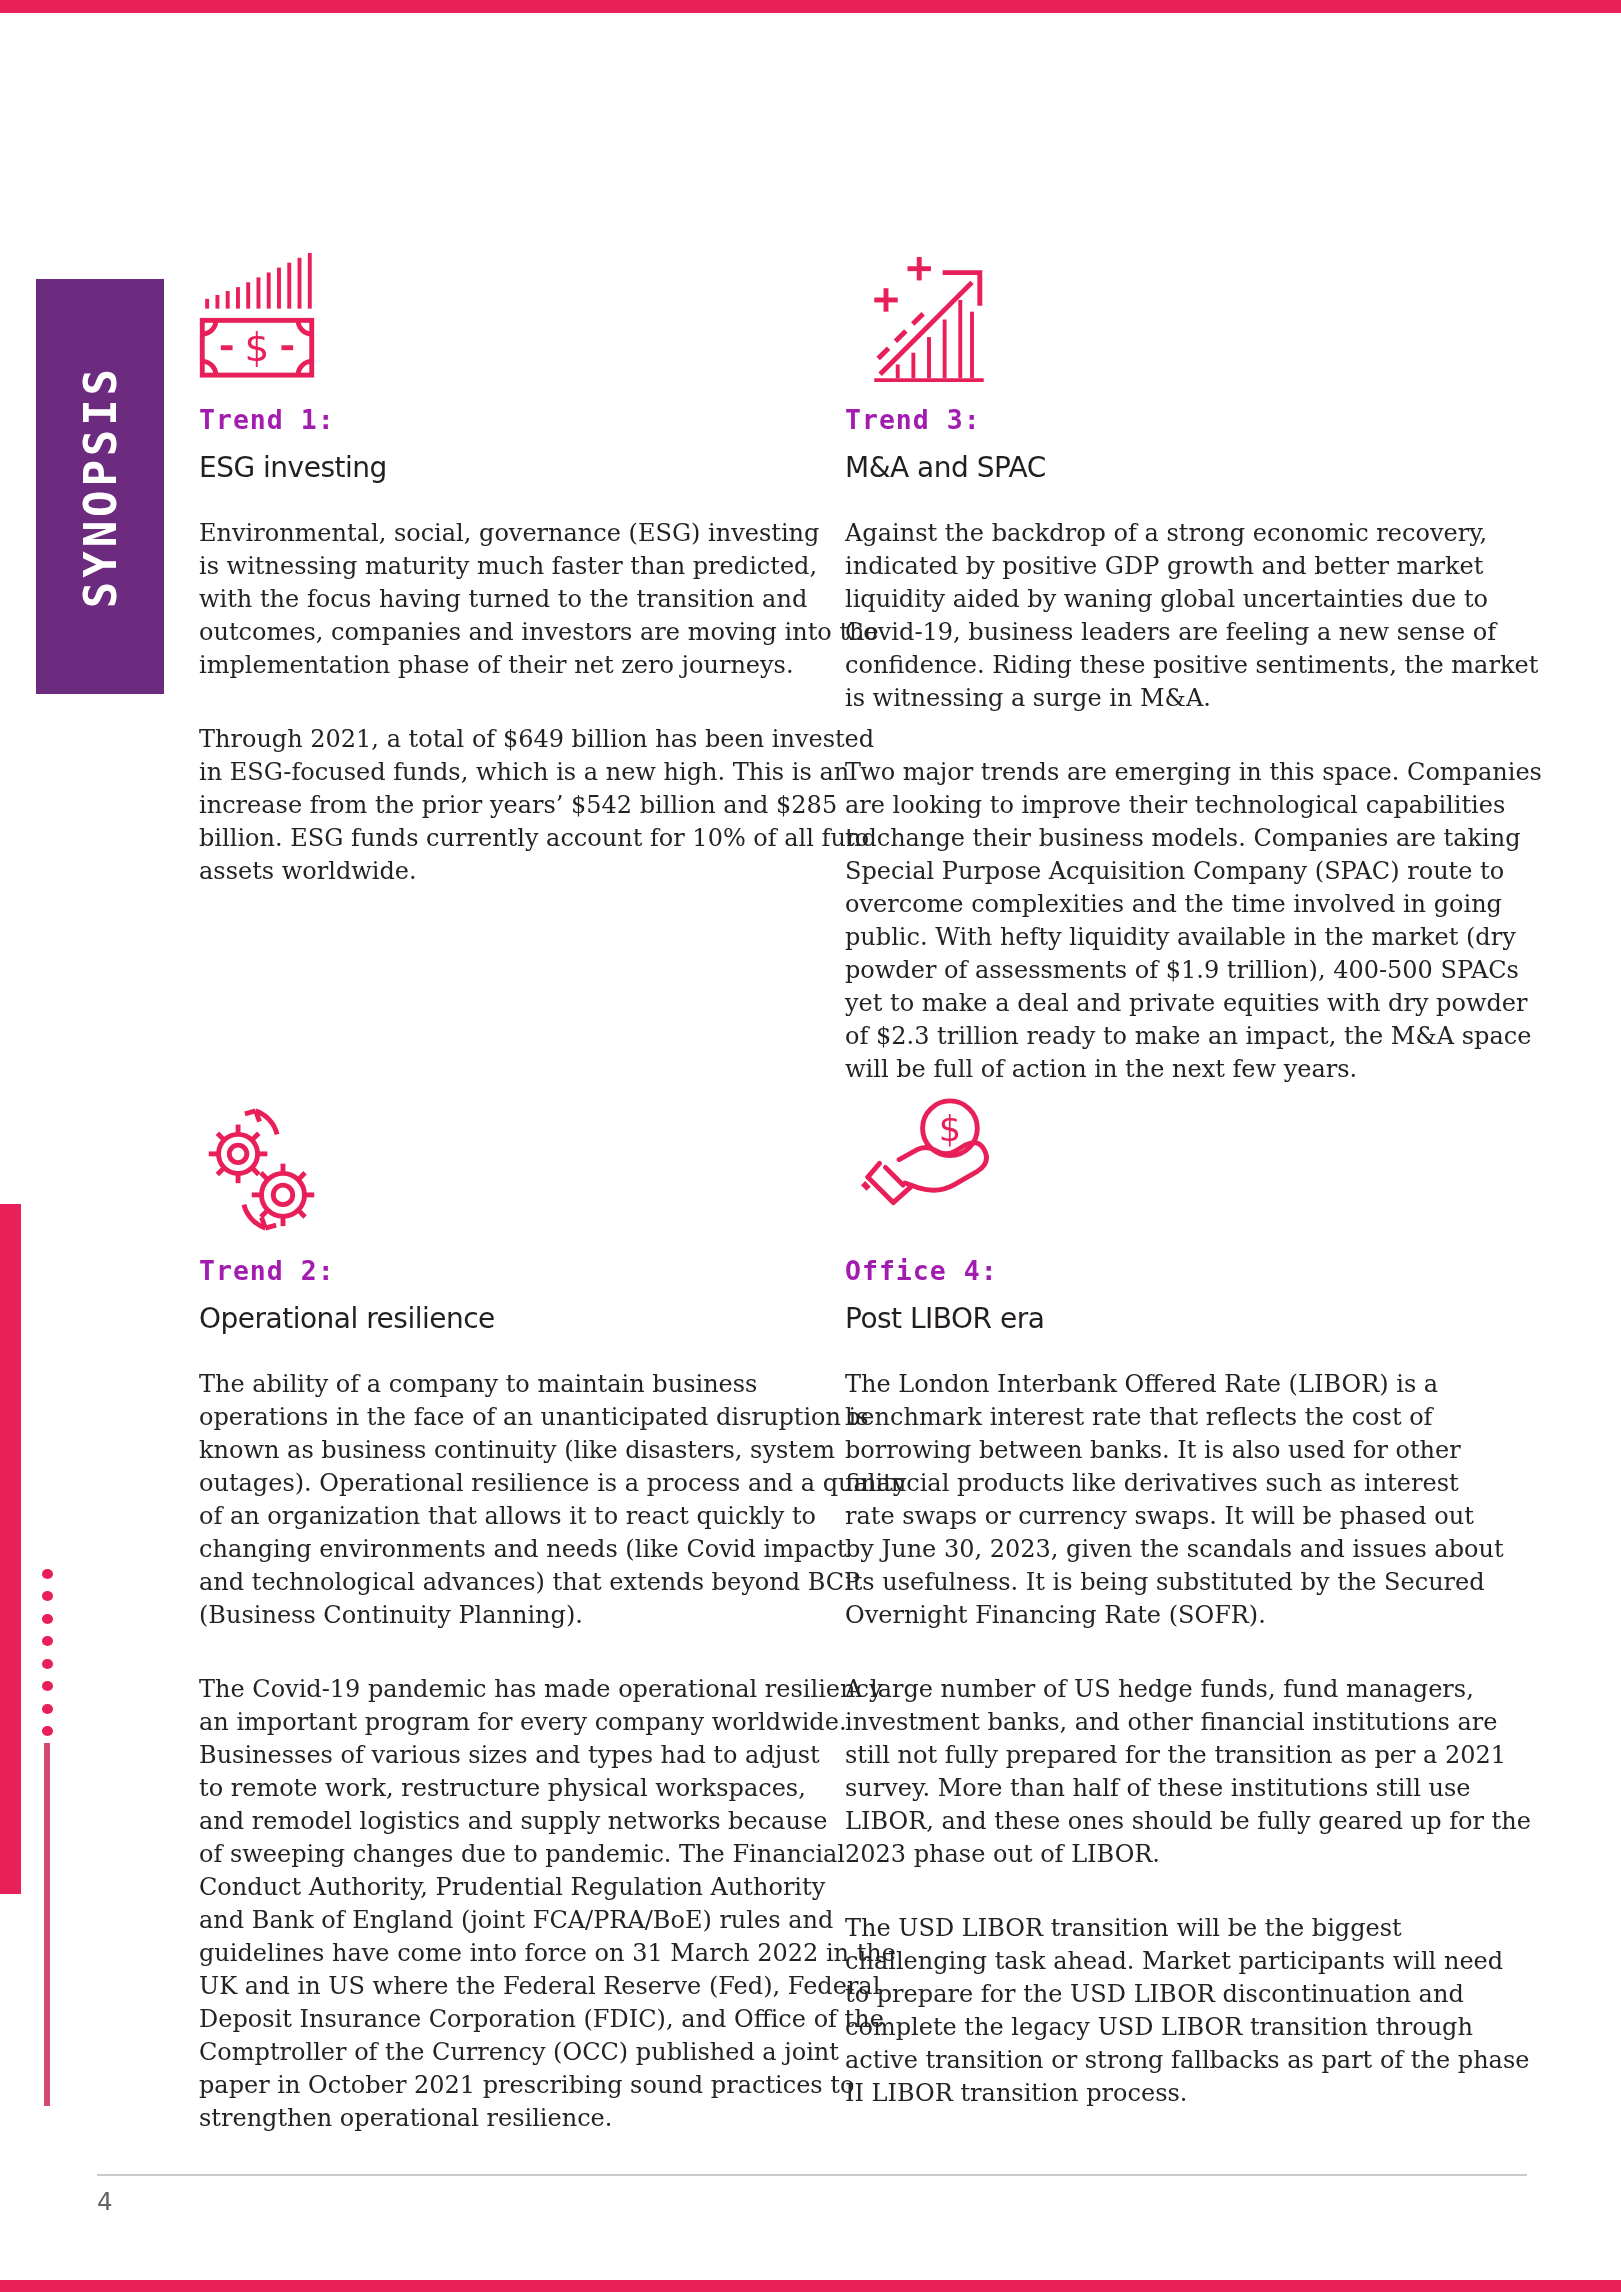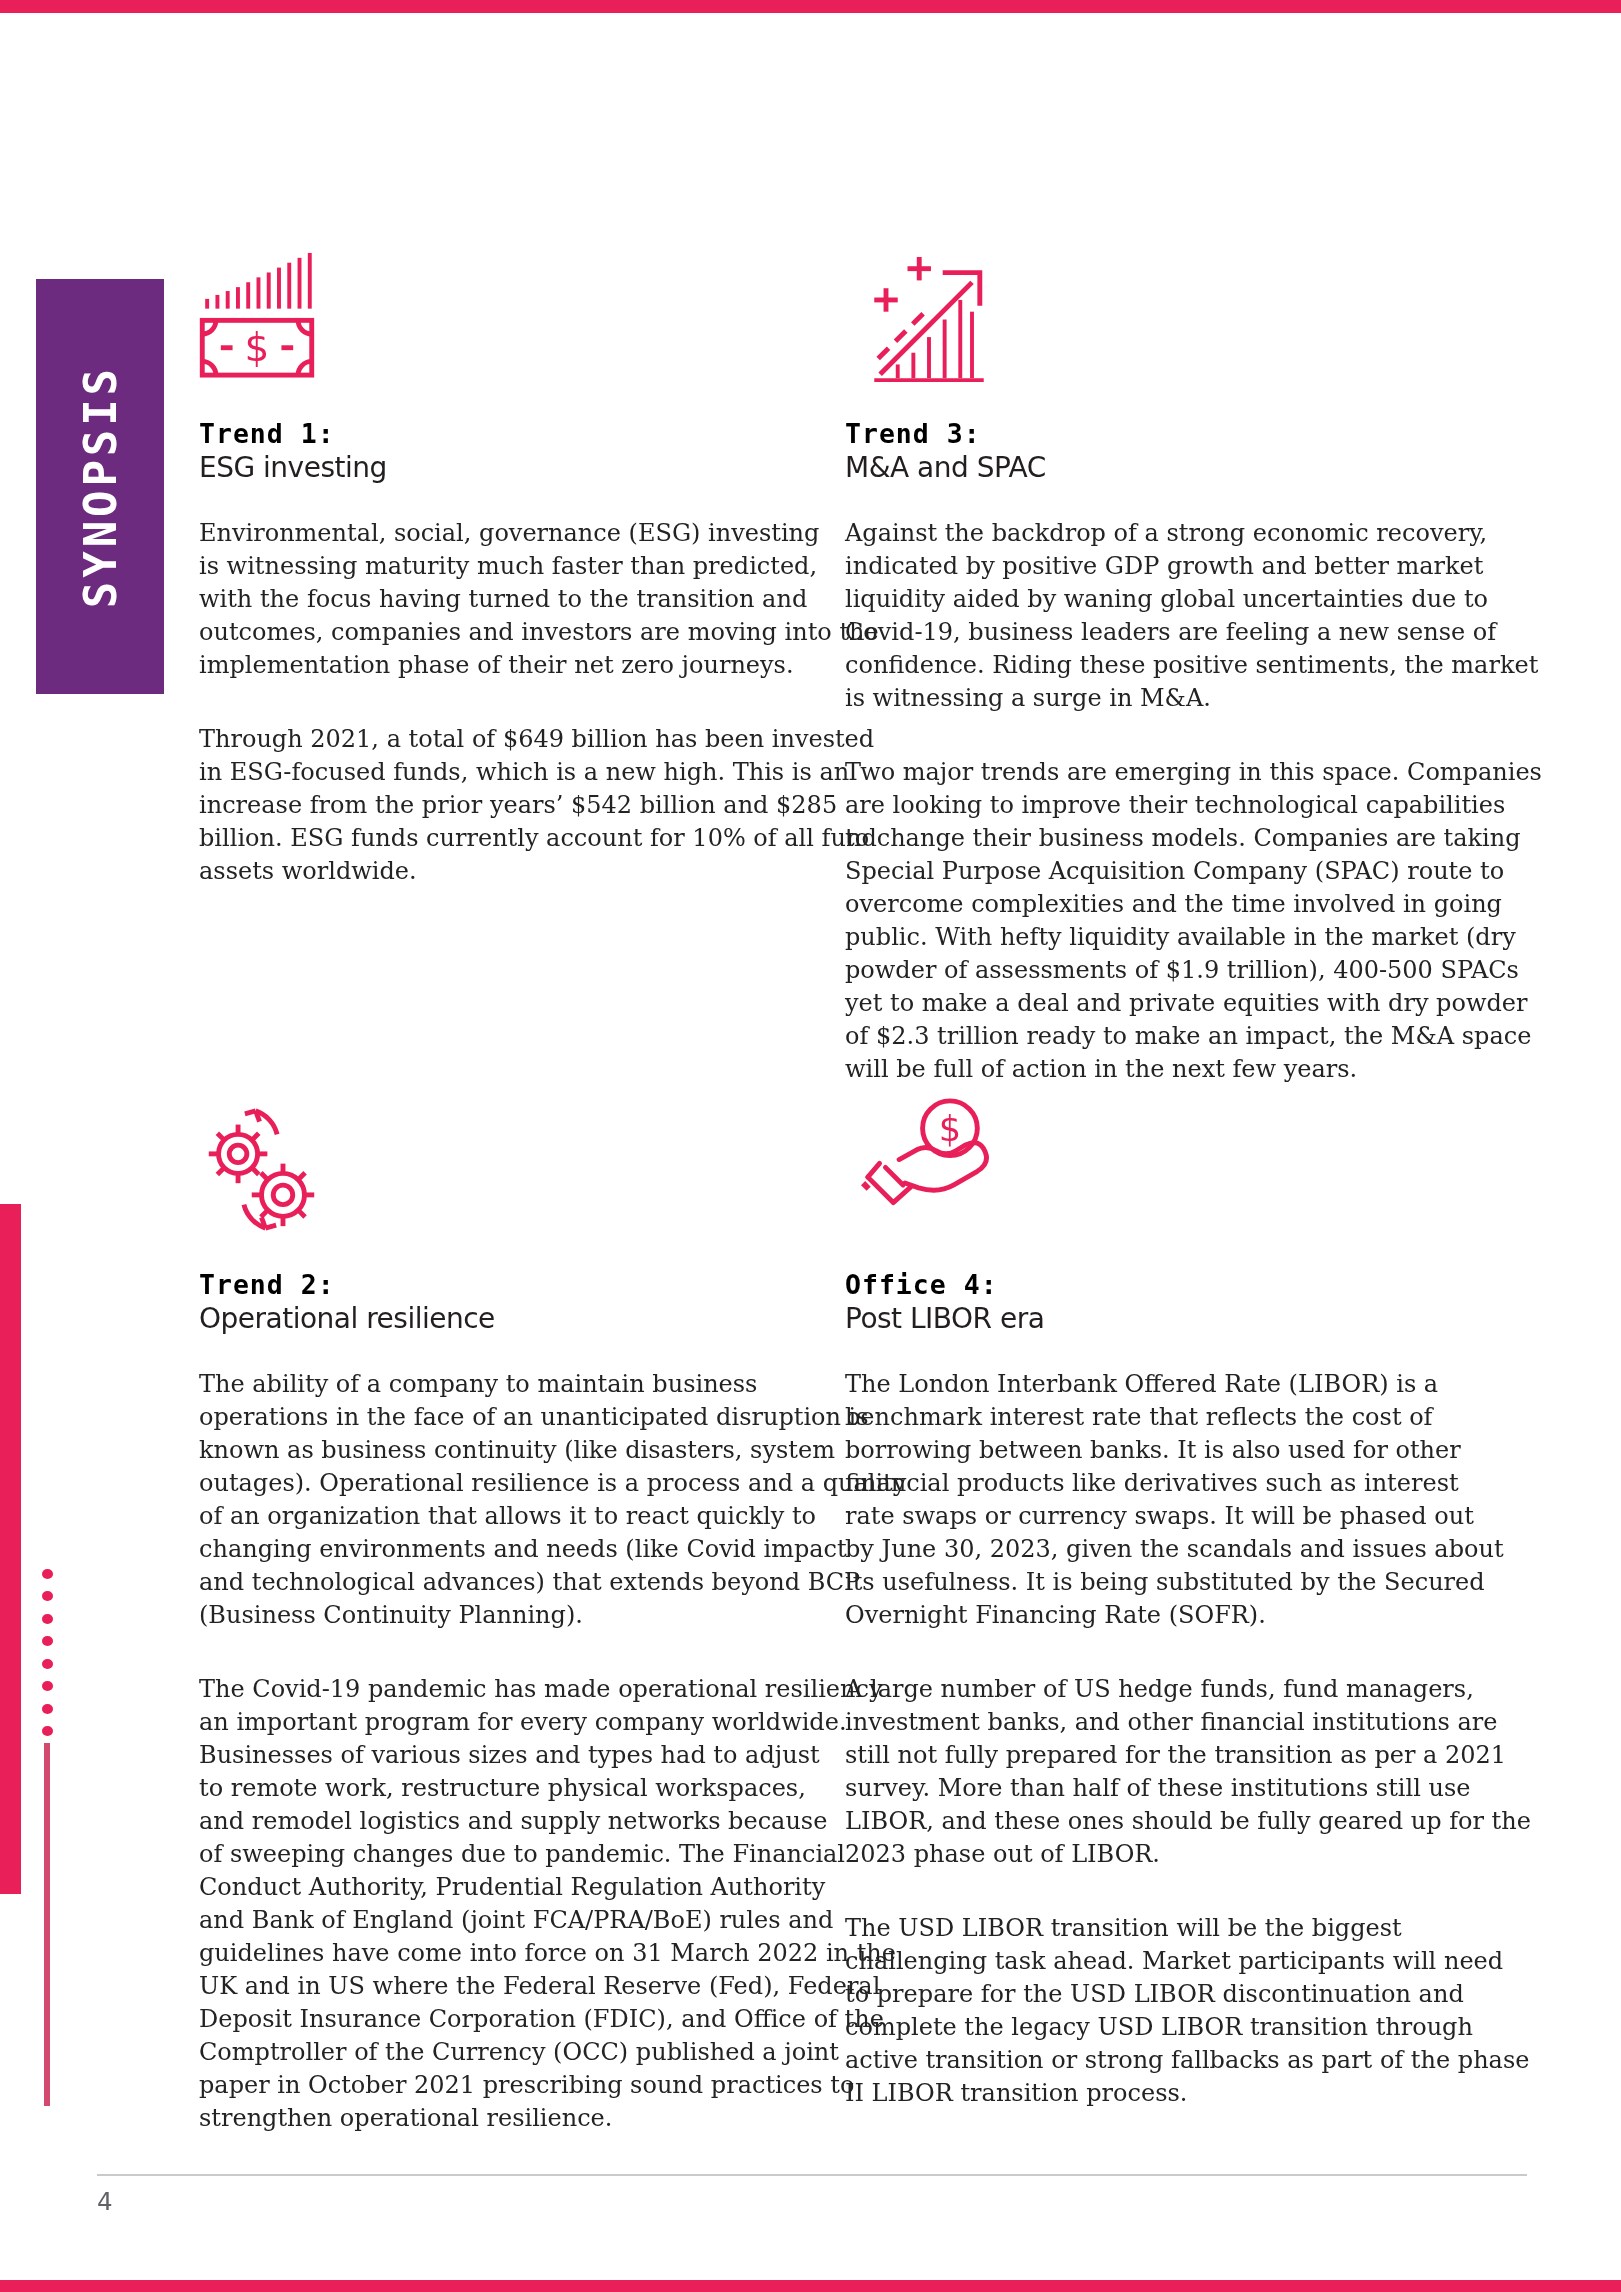--- a/index.html
+++ b/index.html
@@ -22,23 +22,23 @@
   }
   
   #left-bar-thick{left:0;top:1204px;width:20.6px;height:690px;background:#E81F58;}
   #left-dots{left:42px;top:1569px;width:10.8px;display:flex;flex-direction:column;gap:12.7px;}
   #left-dots .dot{width:10.8px;height:9.8px;border-radius:50%;background:#E81F58;}
   #left-line-thin{left:44px;top:1743px;width:5.9px;height:363px;background:#D44A6E;}
   
   .section{width:667px;}
   .icon-slot{position:absolute;top:0;left:0;}
   .trend-label{
-    position:absolute;top:168px;left:0;
+    position:absolute;top:154px;left:0;
     font-family:"DejaVu Sans Mono",monospace;font-weight:700;font-size:26.5px;
-    color:#000000;letter-spacing:1px;white-space:pre;
+    color:#a21caf;letter-spacing:1px;white-space:pre;
   }
   .trend-title{
     position:absolute;top:201px;left:0;
     font-family:"DejaVu Sans",sans-serif;font-size:28px;font-weight:400;
     color:#231F20;letter-spacing:-0.5px;white-space:pre;
   }
   .section-body{position:absolute;top:267px;left:0;width:667px;}
   .section-body p{
     margin:0 0 41px 0;
     font-family:"DejaVu Serif",serif;font-size:24px;line-height:33px;

